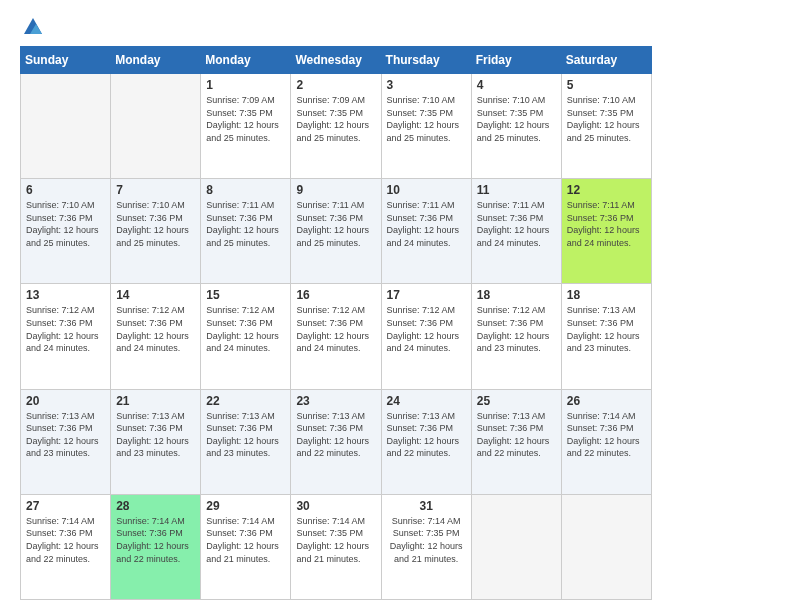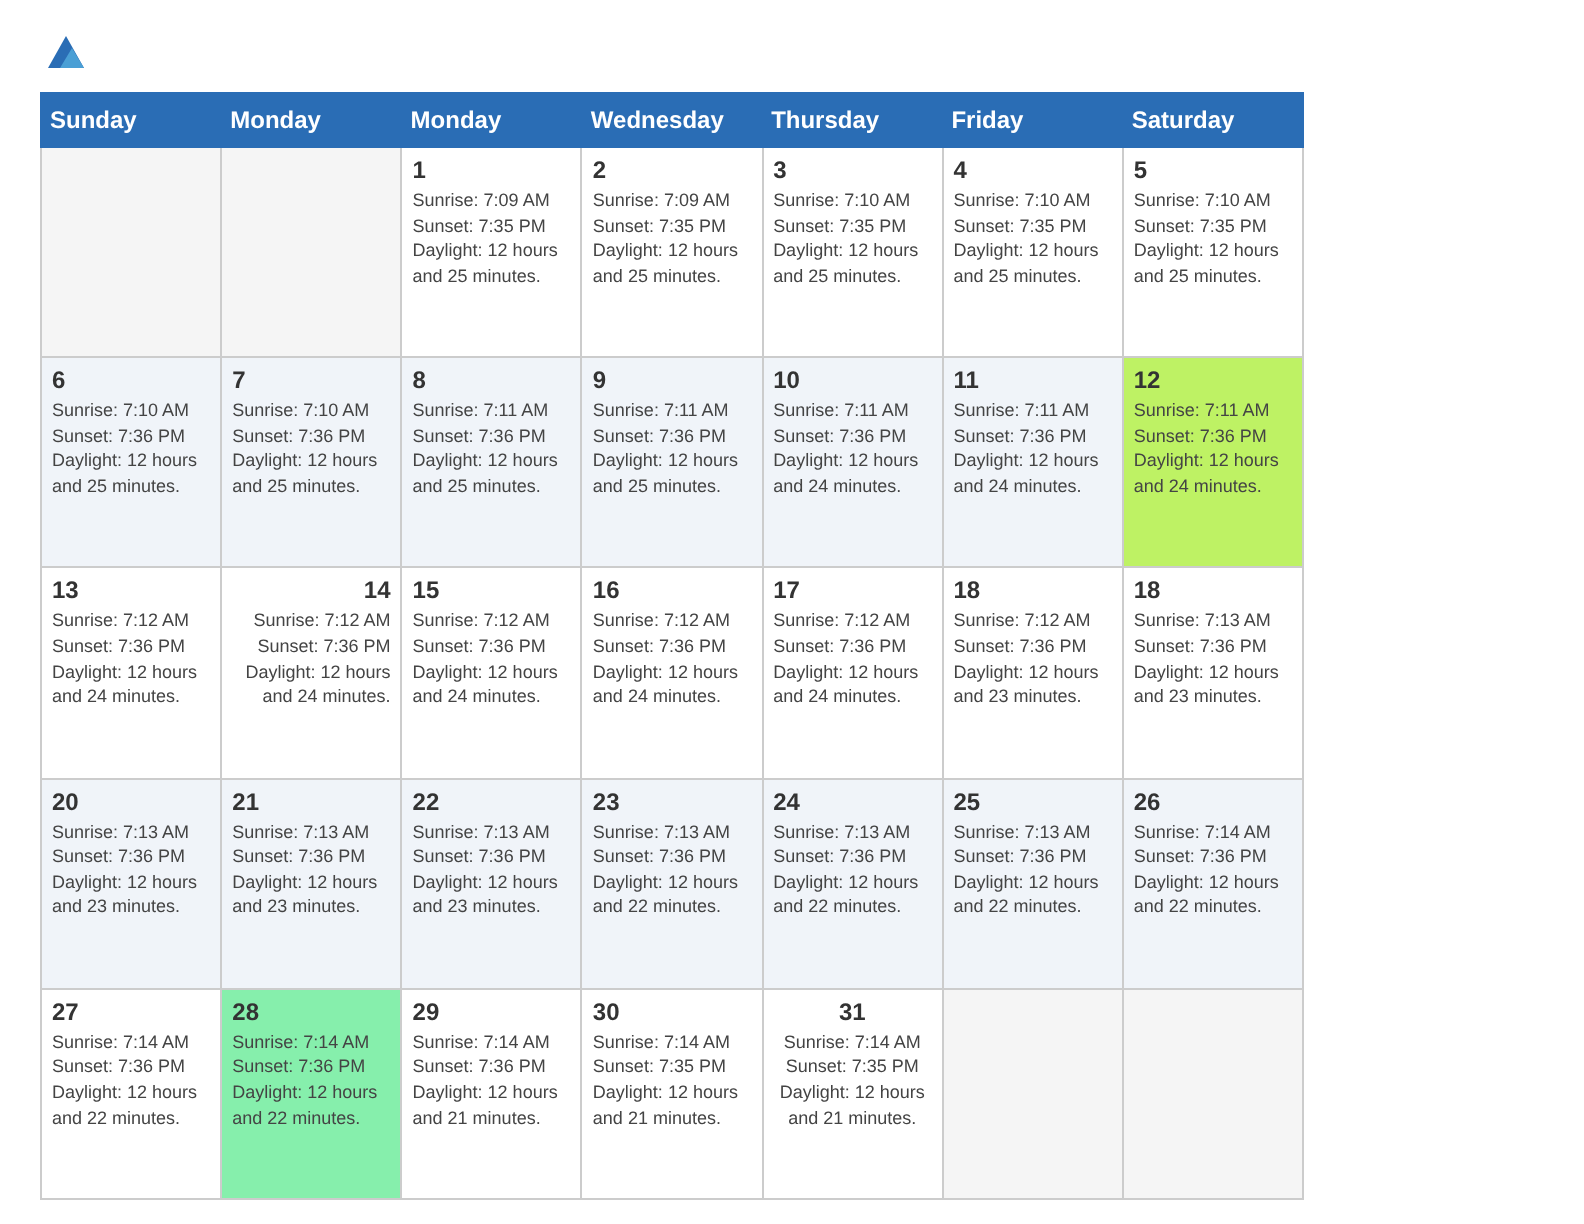--- a/index.html
+++ b/index.html
@@ -220,21 +220,21 @@
 Daylight: 12 hours and 24 minutes.</div>
           </td>
         </tr>
         <tr>
           <td style="background: rgb(255, 255, 255);">
             <span class="day-number">13</span>
             <div class="day-info" style="white-space: pre-line;">Sunrise: 7:12 AM
 Sunset: 7:36 PM
 Daylight: 12 hours and 24 minutes.</div>
           </td>
-          <td style="background: rgb(255, 255, 255); text-align: right;">
+          <td style="background: rgb(255, 255, 255);">
             <span class="day-number">14</span>
             <div class="day-info" style="white-space: pre-line;">Sunrise: 7:12 AM
 Sunset: 7:36 PM
 Daylight: 12 hours and 24 minutes.</div>
           </td>
           <td style="background: rgb(255, 255, 255);">
             <span class="day-number">15</span>
             <div class="day-info" style="white-space: pre-line;">Sunrise: 7:12 AM
 Sunset: 7:36 PM
 Daylight: 12 hours and 24 minutes.</div>

